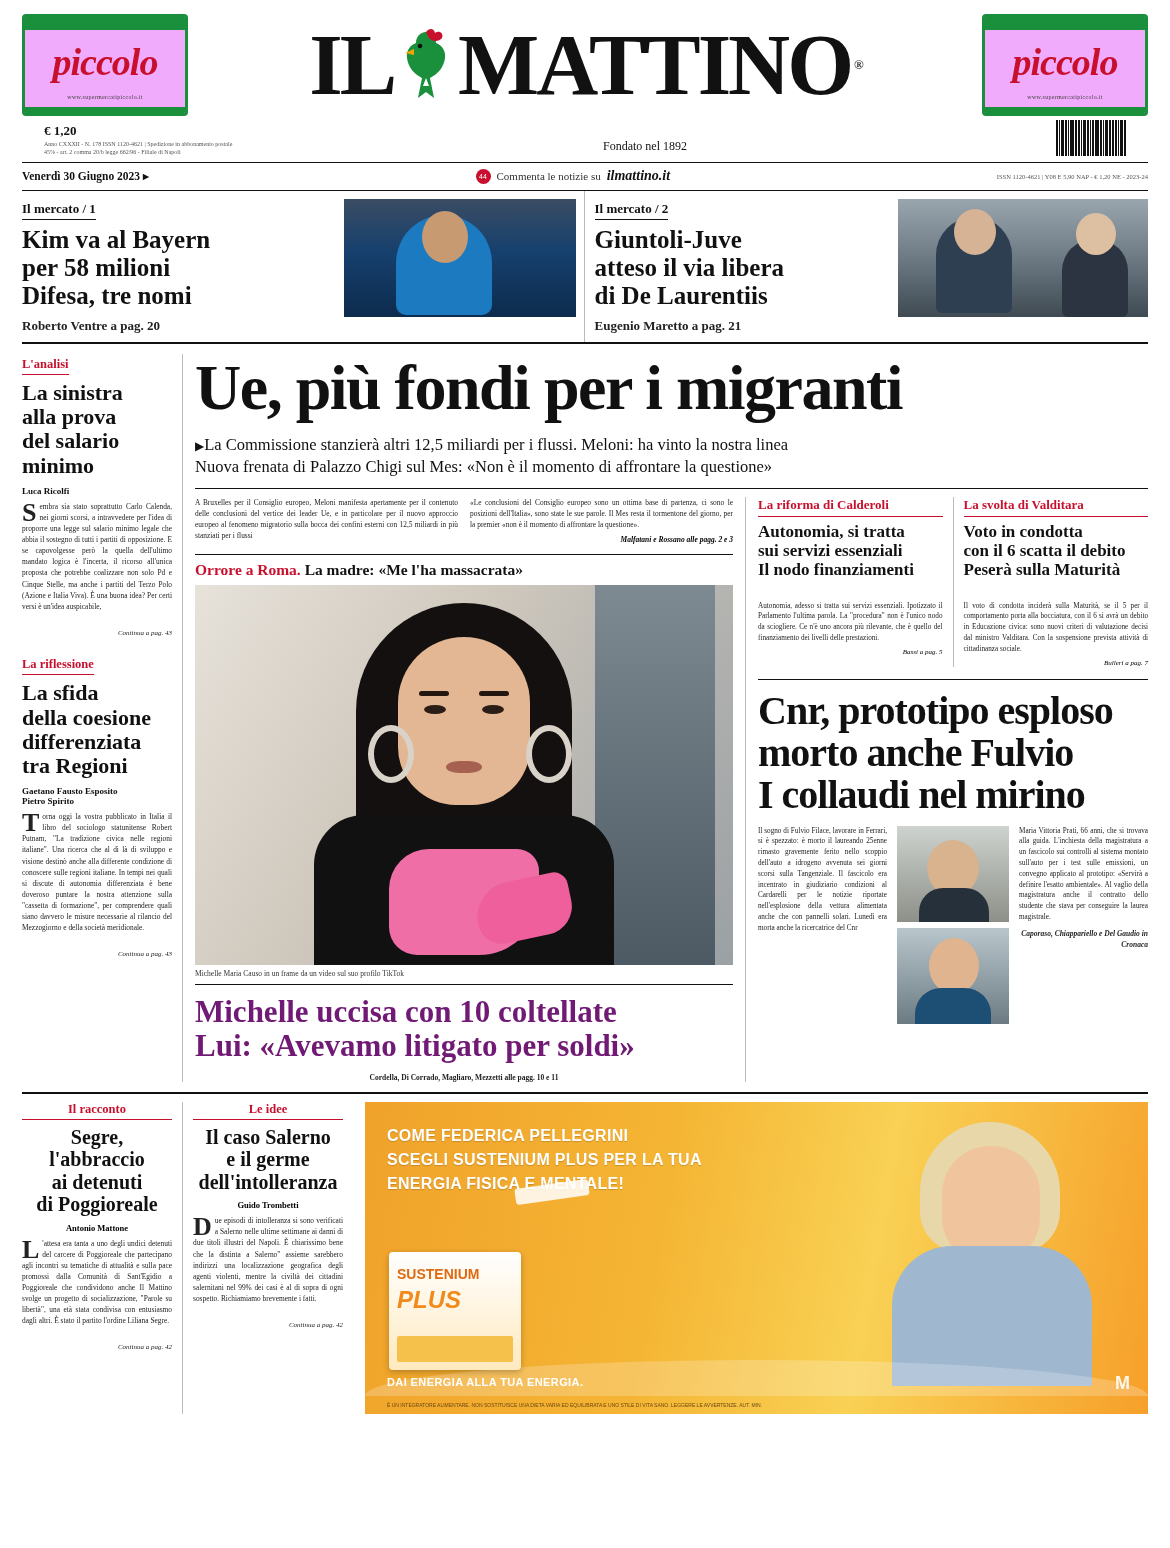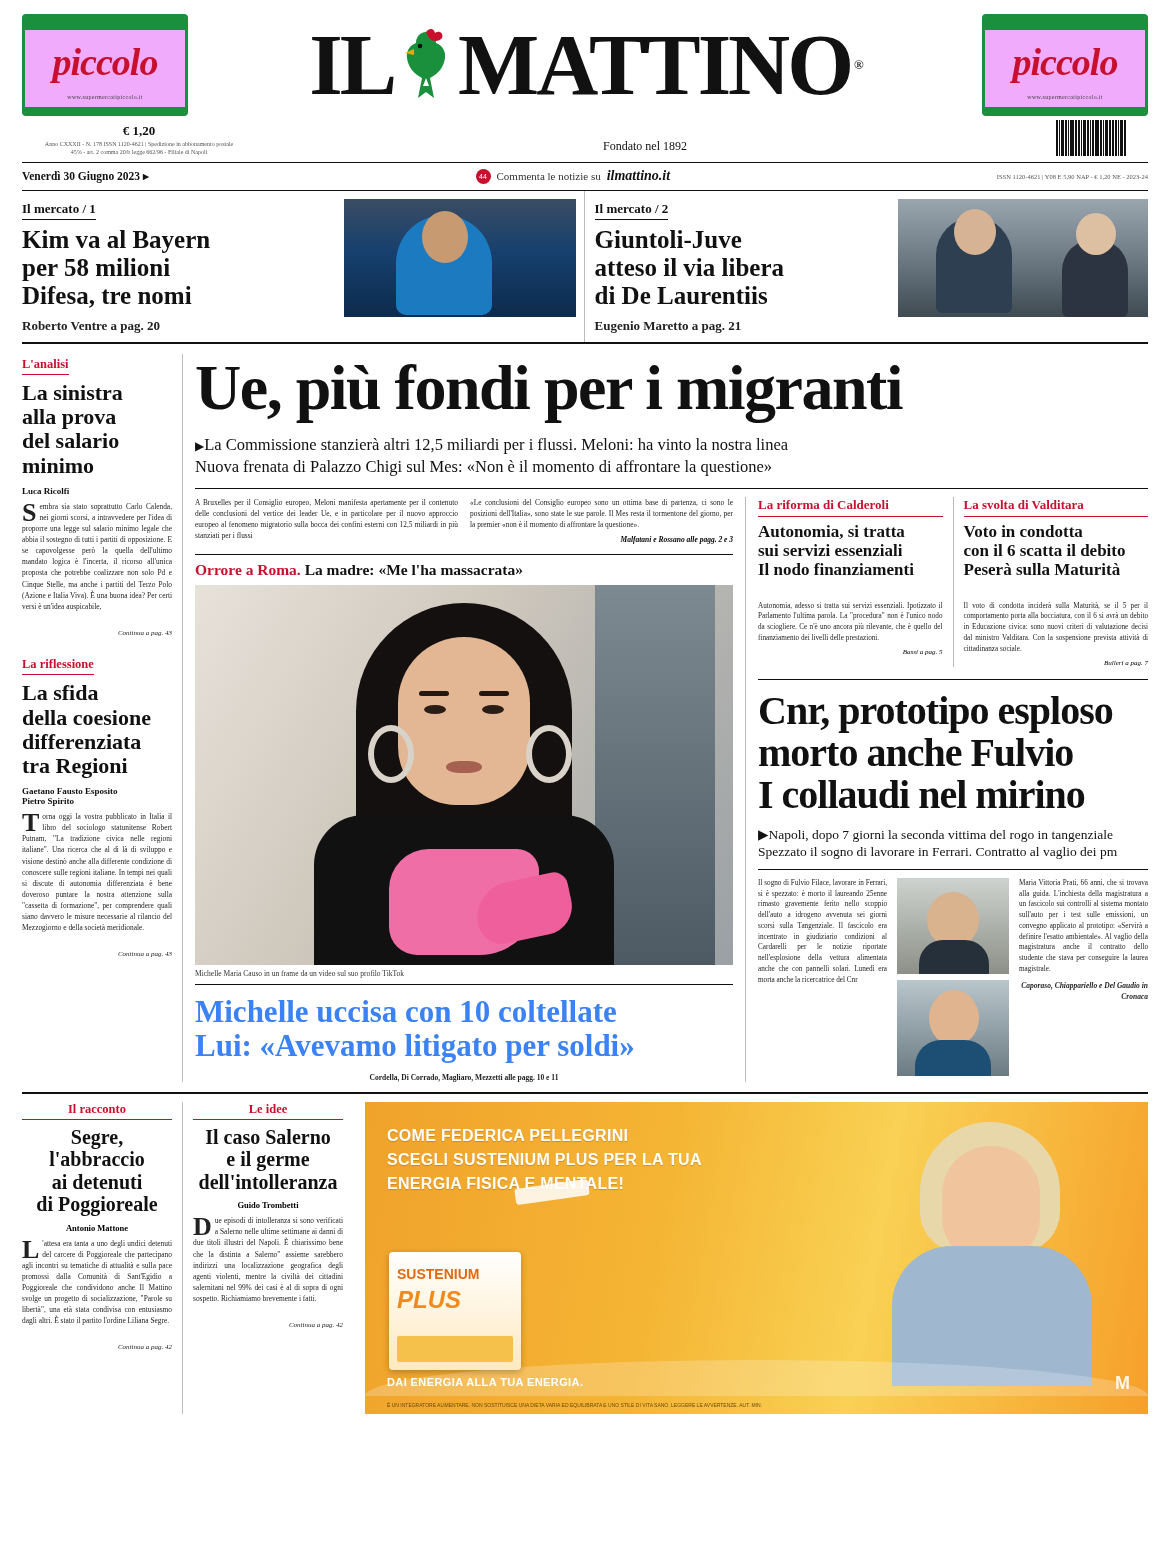--- a/index.html
+++ b/index.html
@@ -16,21 +16,21 @@
   .piccolo .pw{font-family:"Liberation Serif",serif;font-weight:bold;font-style:italic;font-size:38px;color:#c8102e;letter-spacing:-1px;margin-top:10px;}
   .piccolo .psub{font-size:6px;color:#444;margin-top:10px;letter-spacing:.3px;}
 
   .logo-wrap{flex:1;display:flex;align-items:center;justify-content:center;position:relative;}
   .logo{font-family:"Liberation Serif",serif;font-weight:bold;font-size:86px;letter-spacing:-3px;color:#111;white-space:nowrap;display:flex;align-items:center;}
   .rooster{width:60px;height:86px;position:relative;display:inline-block;margin:0 2px;}
   .rooster svg{position:absolute;top:4px;left:0;}
   .reg{font-size:13px;vertical-align:super;color:#333;margin-left:3px;}
 
   .sub-row{display:flex;align-items:flex-end;justify-content:space-between;padding:4px 22px 0 22px;}
-  .price{font-size:13px;font-weight:bold;color:#111;text-align:center;}
+  .price{font-size:13px;font-weight:bold;color:#111;}
   .price small{display:block;font-size:6px;font-weight:normal;color:#555;line-height:1.25;max-width:190px;margin-top:2px;}
   .fondato{font-size:12px;color:#111;text-align:center;flex:1;margin-bottom:2px;}
   .barcode{display:flex;gap:1px;align-items:flex-end;height:36px;}
   .barcode i{display:block;width:2px;background:#111;height:36px;}
 
   .rule{border-top:1px solid #111;margin:6px 22px 0 22px;}
   .date-row{display:flex;align-items:center;justify-content:space-between;padding:5px 22px 6px 22px;font-size:11px;color:#111;}
   .date-row .dt{font-weight:bold;font-size:11.5px;}
   .commenta{display:flex;align-items:center;gap:6px;font-size:11px;color:#333;}
   .cbadge{width:15px;height:15px;border-radius:50%;background:#c8102e;color:#fff;font-size:7px;display:flex;align-items:center;justify-content:center;font-family:"Liberation Sans",sans-serif;}
@@ -98,21 +98,21 @@
   .bp-eye.l{left:calc(50% - 40px);} .bp-eye.r{left:calc(50% + 18px);}
   .bp-brow{position:absolute;width:30px;height:5px;background:#24170f;border-radius:3px;top:106px;}
   .bp-brow.l{left:calc(50% - 45px);} .bp-brow.r{left:calc(50% + 15px);}
   .bp-lip{position:absolute;left:50%;transform:translateX(-50%);top:176px;width:36px;height:12px;background:#a6604f;border-radius:18px/8px;}
   .bp-earr{position:absolute;top:140px;width:34px;height:46px;border:6px solid #d8d2c8;border-radius:50%;}
   .bp-earr.l{left:calc(50% - 96px);} .bp-earr.r{left:calc(50% + 62px);}
   .bp-body{position:absolute;left:50%;transform:translateX(-50%);bottom:0;width:300px;height:150px;background:#111;border-radius:50px 50px 0 0;}
   .bp-pink{position:absolute;left:50%;transform:translateX(-50%);bottom:10px;width:150px;height:106px;background:#f06ea6;border-radius:40px 22px 60px 28px;}
   .bp-pink2{position:absolute;left:calc(50% + 12px);bottom:26px;width:96px;height:60px;background:#ef5f9c;border-radius:50px 20px 40px 34px;transform:rotate(-12deg);}
   .caption{font-size:7.5px;color:#333;border-bottom:1px solid #111;padding:4px 0 6px 0;}
-  .ph-title{font-family:"Liberation Serif",serif;font-weight:bold;font-size:31px;line-height:1.1;color:#3b82f6;margin:10px 0 0 0;}
+  .ph-title{font-family:"Liberation Serif",serif;font-weight:bold;font-size:31px;line-height:1.1;color:#701a75;margin:10px 0 0 0;}
   .ph-credit{font-size:7.5px;font-weight:bold;text-align:center;margin-top:10px;color:#222;}
 
   .cnr{border-top:1px solid #111;margin-top:12px;padding-top:10px;}
   .cnr h2{font-family:"Liberation Serif",serif;font-weight:bold;font-size:40px;line-height:1.05;margin:0 0 10px 0;color:#111;letter-spacing:-1px;}
   .cnr .dek{font-size:13.5px;line-height:1.3;color:#111;border-bottom:1px solid #111;padding-bottom:8px;}
   .cnr-cols{display:flex;gap:10px;margin-top:8px;}
   .cnr-c{font-size:7.2px;line-height:1.5;text-align:justify;color:#222;flex:1;}
   .cnr-mid{width:112px;}
   .mini{width:112px;height:96px;margin-bottom:6px;overflow:hidden;position:relative;}
   .mini.m1{background:linear-gradient(180deg,#cfd3cf 0%,#8c9088 100%);}
@@ -350,24 +350,20 @@
 Peserà sulla Maturità</div>
               <div class="tx">Il voto di condotta inciderà sulla Maturità, se il 5 per il comportamento porta alla bocciatura, con il 6 si avrà un debito in Educazione civica: sono nuovi criteri di valutazione decisi dal ministro Valditara. Con la sospensione prevista attività di cittadinanza sociale.</div>
               <span class="rif">Bulleri a pag. 7</span>
             </div>
           </div>
 
           <div class="cnr">
             <h2 style="white-space:pre-line">Cnr, prototipo esploso
 morto anche Fulvio
 I collaudi nel mirino</h2>
-            <div class="dek">
-              <div><span class="arrow">▶</span><span>Napoli, dopo 7 giorni la seconda vittima del rogo in tangenziale</span></div>
-              <div>Spezzato il sogno di lavorare in Ferrari. Contratto al vaglio dei pm</div>
-            </div>
             <div class="cnr-cols">
               <div class="cnr-c">Il sogno di Fulvio Filace, lavorare in Ferrari, si è spezzato: è morto il laureando 25enne rimasto gravemente ferito nello scoppio dell'auto a idrogeno avvenuta sei giorni scorsi sulla Tangenziale. Il fascicolo era incentrato in giudiziario condizioni al Cardarelli per le notizie riportate nell'esplosione della vettura alimentata anche che con pannelli solari. Lunedì era morta anche la ricercatrice del Cnr</div>
               <div class="cnr-mid">
                 <div class="mini m1"></div>
                 <div class="mini m2"></div>
               </div>
               <div class="cnr-c">
                 <span>Maria Vittoria Prati, 66 anni, che si trovava alla guida. L'inchiesta della magistratura a un fascicolo sui controlli al sistema montato sull'auto per i test sulle emissioni, un convegno applicato al prototipo: «Servirà a definire l'esatto ambientale». Al vaglio della magistratura anche il contratto dello studente che stava per conseguire la laurea magistrale.</span>
                 <span class="sign">Caporaso, Chiappariello e Del Gaudio in Cronaca</span>
               </div>

